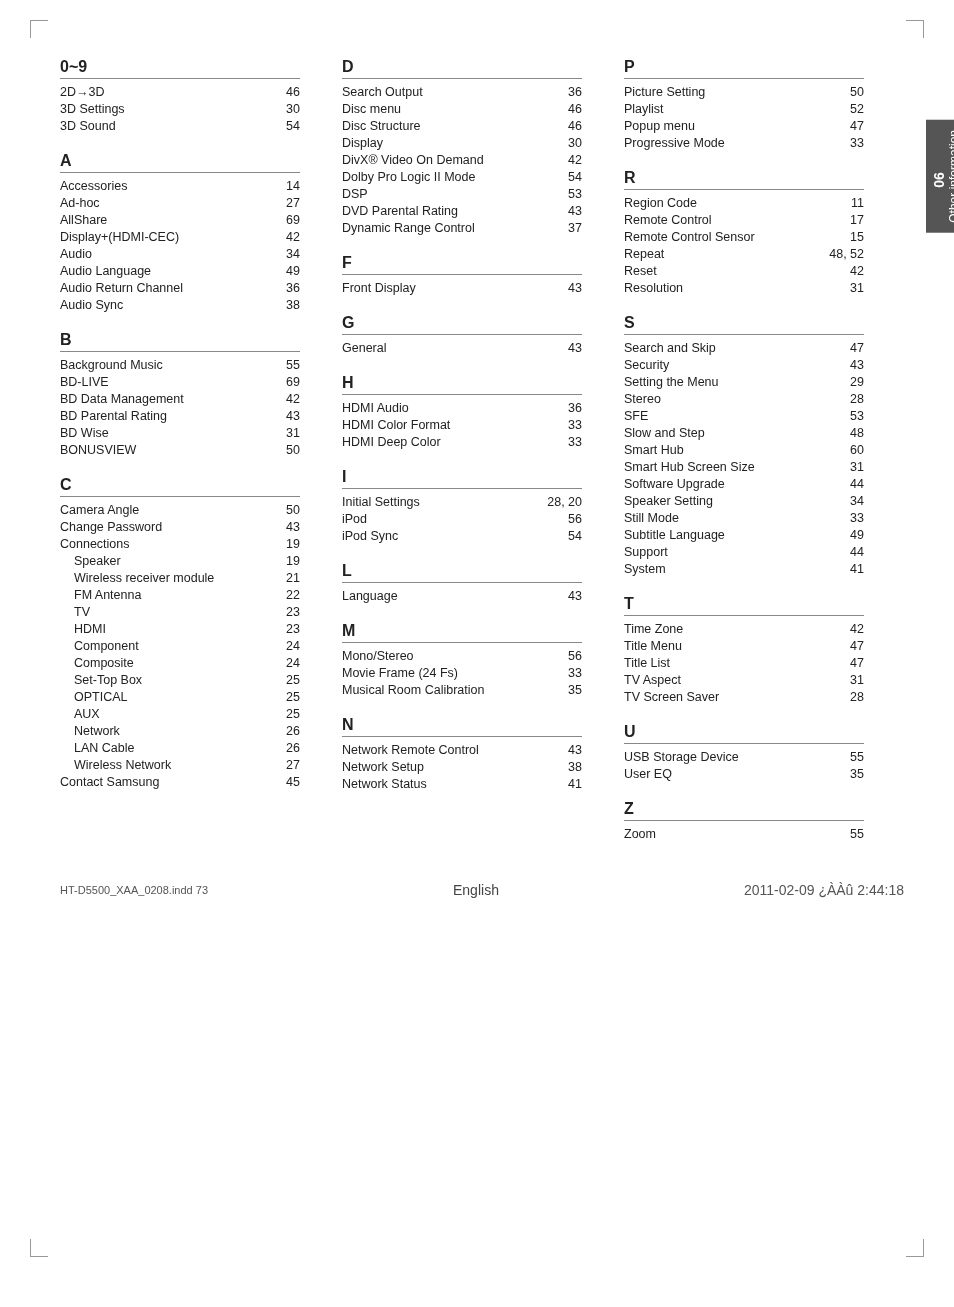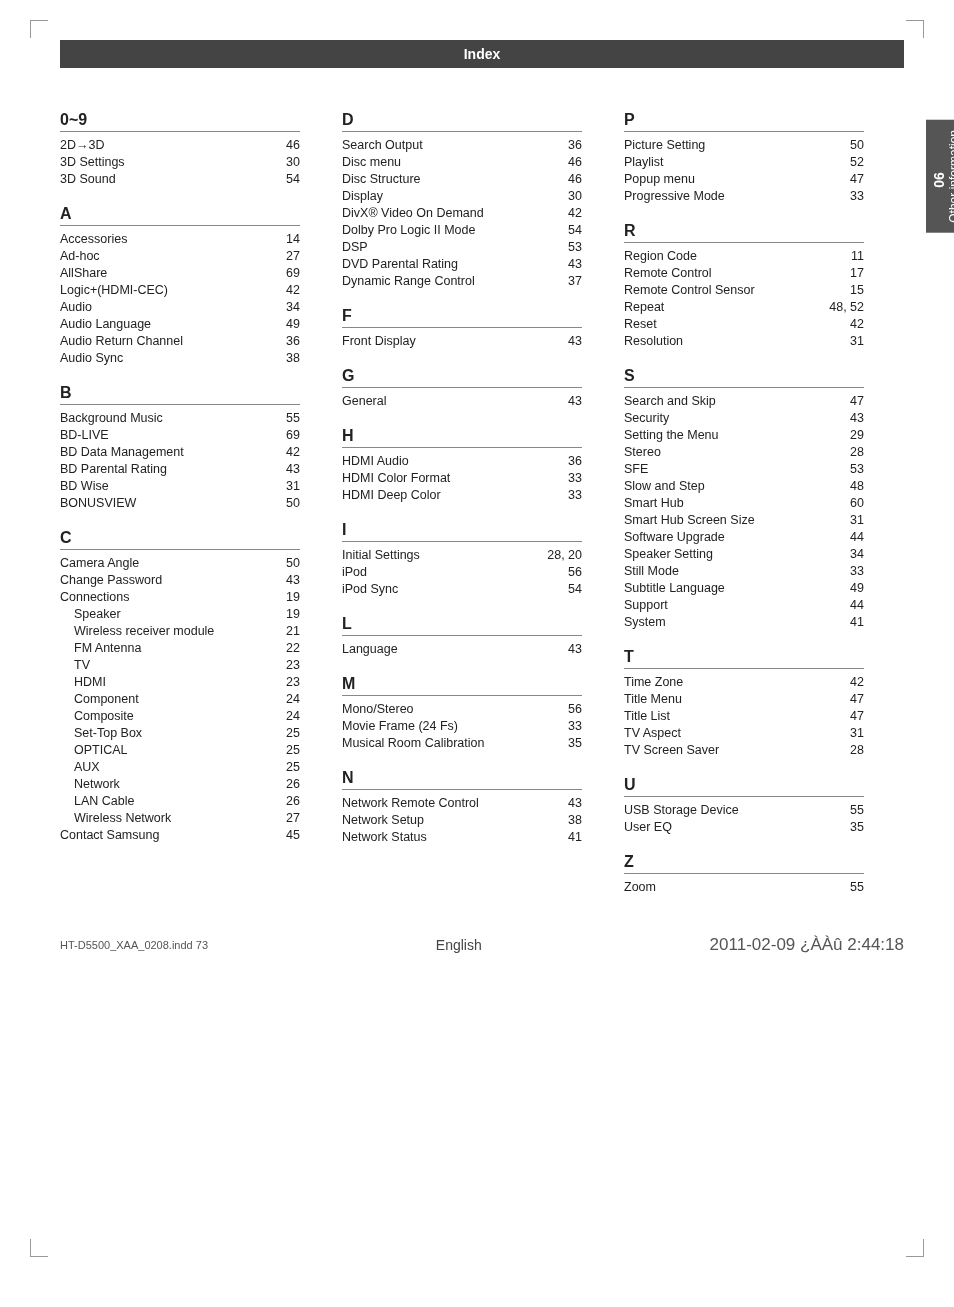--- a/index.html
+++ b/index.html
@@ -103,41 +103,38 @@
     
     .footer {
       display: flex;
       justify-content: space-between;
       align-items: center;
       margin-top: 30px;
       padding-top: 10px;
       border-top: none;
     }
     .footer-left { font-size: 11px; color: #555; }
-    .footer-right { font-size: 17px; color: #555; }
+    .footer-right { font-size: 14px; color: #555; }
     .footer-center { font-size: 14px; color: #444; }
   </style>
 </head>
 <body>
 
 <div class="page">
 
   <div class="corner-tl"></div>
   <div class="corner-tr"></div>
   <div class="corner-bl"></div>
   <div class="corner-br"></div>
 
   <div class="side-tab">
     <span class="side-tab-number">06</span>
     <span>Other information</span>
   </div>
 
-  <div class="index-header">
-    <span>Index</span>
-  </div>
 
   <div class="columns" id="columns-container">
   <div class="col">
         <div class="section-letter">0~9</div>
         <div class="entry">
           <span class="entry-name">2D→3D</span>
           <span class="entry-page">46</span>
         </div>
         <div class="entry">
           <span class="entry-name">3D Settings</span>
@@ -154,21 +151,21 @@
         </div>
         <div class="entry">
           <span class="entry-name">Ad-hoc</span>
           <span class="entry-page">27</span>
         </div>
         <div class="entry">
           <span class="entry-name">AllShare</span>
           <span class="entry-page">69</span>
         </div>
         <div class="entry">
-          <span class="entry-name">Logic+(HDMI-CEC)</span>
+          <span class="entry-name">Display+(HDMI-CEC)</span>
           <span class="entry-page">42</span>
         </div>
         <div class="entry">
           <span class="entry-name">Audio</span>
           <span class="entry-page">34</span>
         </div>
         <div class="entry">
           <span class="entry-name">Audio Language</span>
           <span class="entry-page">49</span>
         </div>

